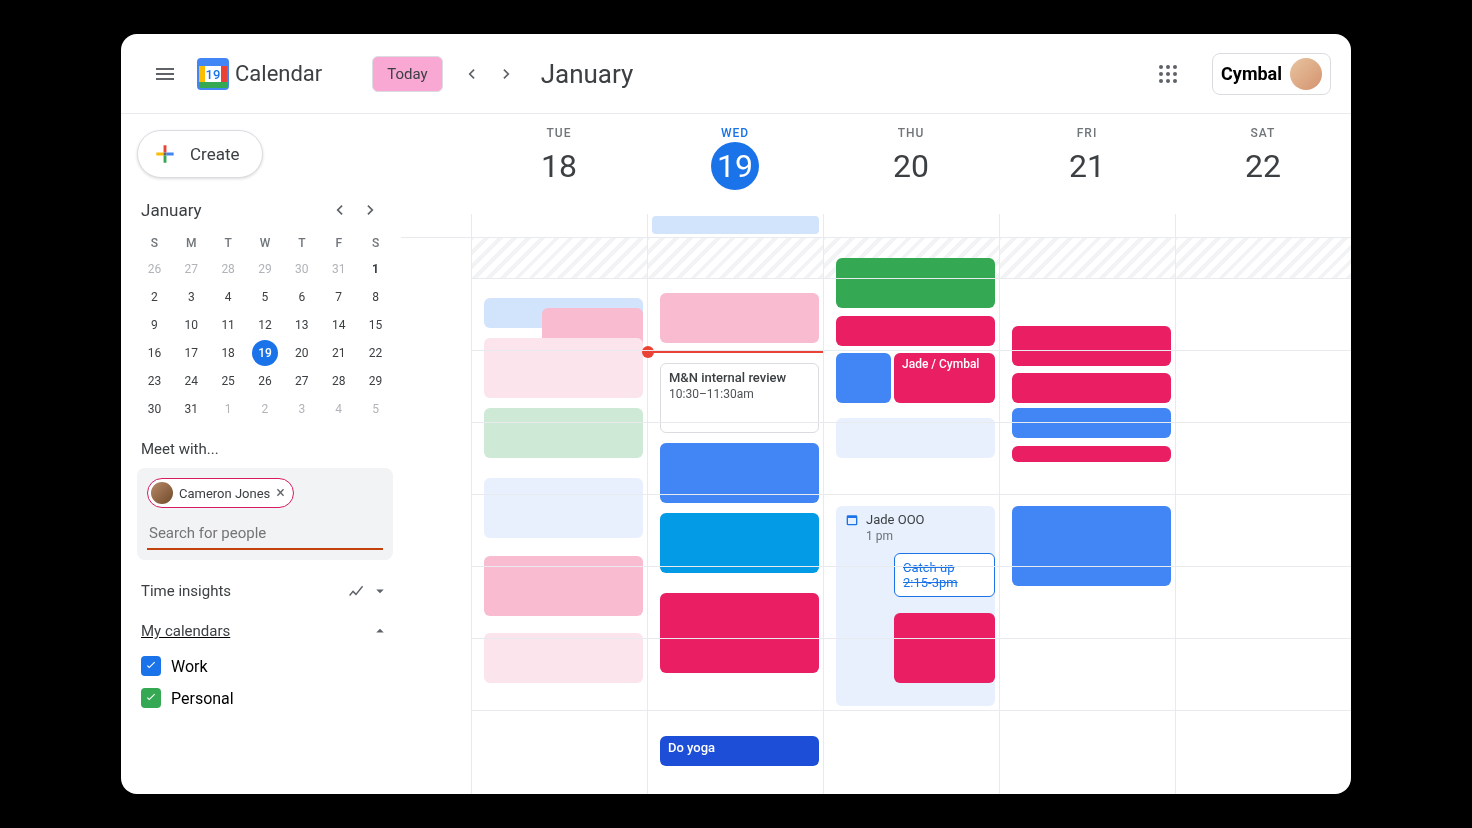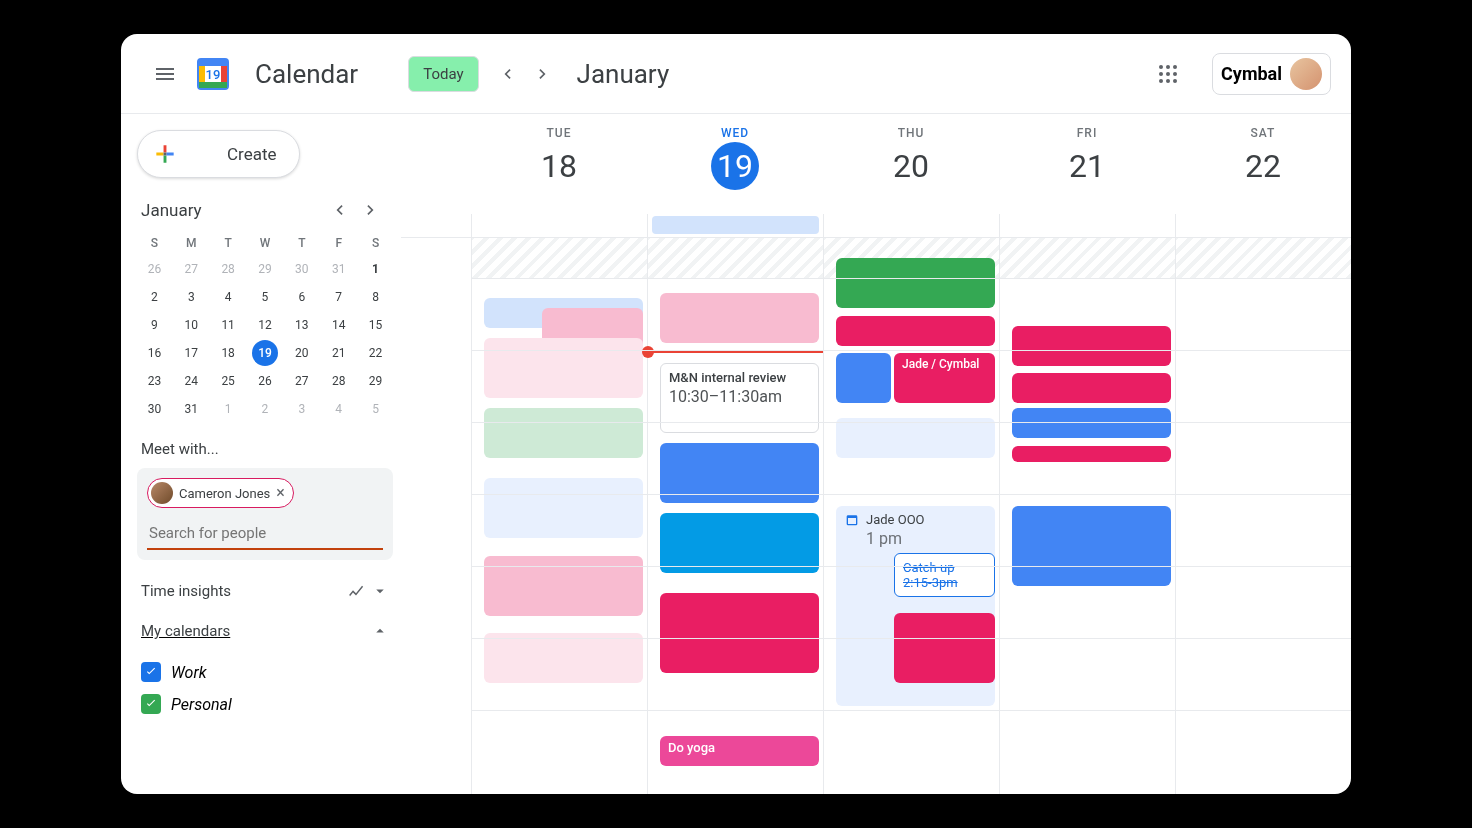--- a/index.html
+++ b/index.html
@@ -2,57 +2,57 @@
 <html><head>
 <meta charset="utf-8">
 <style>
 * { margin:0; padding:0; box-sizing:border-box; font-family:"Google Sans",Roboto,Arial,sans-serif; }
 body { background:#000; display:flex; align-items:center; justify-content:center; height:828px; width:1472px; }
 .window { background:#fff; width:1230px; height:760px; border-radius:16px; overflow:hidden; position:relative; }
 .topbar { height:80px; display:flex; align-items:center; padding:0 20px; border-bottom:1px solid #e8eaed; }
 .menu-btn { width:48px; height:48px; display:flex; align-items:center; justify-content:center; border-radius:50%; cursor:pointer; }
 .menu-btn svg{width:24px;height:24px;fill:#5f6368;}
 .logo { width:40px; height:40px; margin-left:4px; display:flex; align-items:center; justify-content:center; position:relative; }
-.app-title{font-size:26px; color:#3c4043; margin-left:22px; font-weight:400;}
-.today-btn{margin-left:50px; border:1px solid #dadce0; background:#86efac; padding:8px 14px; border-radius:6px; font-size:15px; color:#3c4043; cursor:pointer;}
+.app-title{font-size:22px; color:#3c4043; margin-left:2px; font-weight:400;}
+.today-btn{margin-left:50px; border:1px solid #dadce0; background:#f9a8d4; padding:8px 14px; border-radius:6px; font-size:15px; color:#3c4043; cursor:pointer;}
 .nav-arrows{display:flex; margin-left:10px;}
 .nav-arrow{width:36px;height:36px;display:flex;align-items:center;justify-content:center;cursor:pointer;border-radius:50%;}
 .nav-arrow svg{width:20px;height:20px;fill:#5f6368;}
 .month-title{font-size:26px; color:#3c4043; margin-left:16px; font-weight:400;}
 .topbar-right{margin-left:auto; display:flex; align-items:center; gap:32px;}
 .apps-icon{width:24px;height:24px;cursor:pointer;}
 .apps-icon svg{fill:#5f6368;}
 .account-chip{border:1px solid #dadce0; border-radius:8px; padding:4px 8px; display:flex; align-items:center; gap:8px;}
 .brand{font-size:18px; font-weight:700; color:#000;}
 .avatar{width:32px;height:32px;border-radius:50%;background:linear-gradient(135deg,#e8c5a0,#d4926f);}
 .body{display:flex; height:calc(100% - 80px);}
 .sidebar{width:280px; padding:16px 8px 16px 16px; overflow:hidden;}
 .create-btn{display:inline-flex; align-items:center; gap:12px; background:#fff; border:1px solid #dadce0; border-radius:28px; padding:10px 22px 10px 14px; box-shadow:0 1px 3px rgba(0,0,0,0.15); cursor:pointer; margin-bottom:18px;}
 .plus{font-size:26px;font-weight:300;display:flex;}
-.create-btn span.label{font-size:17px;color:#3c4043;margin-left:37px;}
+.create-btn span.label{font-size:17px;color:#3c4043;}
 .mini-header{display:flex;align-items:center;justify-content:space-between; padding:0 8px 8px 4px;}
 .mini-header .m{font-size:17px;color:#3c4043;}
 .mini-nav{display:flex;gap:4px;}
 .mini-nav .nav-arrow{width:28px;height:28px;}
 .mini-grid{display:grid;grid-template-columns:repeat(7,1fr); gap:2px; font-size:12px; color:#3c4043; text-align:center;}
 .mini-grid .dow{color:#70757a;font-weight:500;padding:4px 0;}
 .mini-grid .d{padding:5px 0;cursor:pointer;border-radius:50%;width:26px;height:26px;margin:auto;display:flex;align-items:center;justify-content:center;}
 .mini-grid .d.other{color:#b0b3b8;}
 .mini-grid .d.today{background:#1a73e8;color:#fff;font-weight:500;}
 .mini-grid .d.bold{font-weight:700;}
 .section-label{font-size:15px;color:#3c4043;margin:18px 0 10px 4px;}
 .meet-box{background:#f1f3f4;border-radius:8px;padding:10px;}
 .chip{display:inline-flex;align-items:center;gap:6px;border:1.5px solid #d81b60;border-radius:16px;padding:3px 8px 3px 3px;background:#fff;font-size:13px;color:#3c4043;}
 .chip .ava{width:22px;height:22px;border-radius:50%;background:linear-gradient(135deg,#b88968,#6f4a2a);}
 .chip .x{color:#5f6368;cursor:pointer;font-size:16px;line-height:1;}
 .search-input{width:100%;border:none;border-bottom:2px solid #c2410c;background:transparent;padding:10px 2px 6px;font-size:15px;color:#3c4043;outline:none;margin-top:6px;}
 .expander{display:flex;align-items:center;justify-content:space-between;padding:4px;cursor:pointer;}
 .expander .lbl{font-size:15px;color:#3c4043;}
 .expander .icons{display:flex;gap:6px;align-items:center;}
-.cal-list{margin-top:12px;font-style:italic;}
+.cal-list{margin-top:6px;}
 .cal-row{display:flex;align-items:center;gap:10px;padding:6px 4px;cursor:pointer;}
 .cb{width:20px;height:20px;border-radius:4px;display:flex;align-items:center;justify-content:center;}
 .cb svg{width:14px;height:14px;fill:#fff;}
 .main{flex:1;position:relative;overflow:hidden;}
 .day-headers{display:flex;height:100px;}
 .day-headers .gutter{width:70px;}
 .day-col-h{flex:1;text-align:center;padding-top:12px;}
 .dow-lbl{font-size:12px;color:#70757a;letter-spacing:1px;font-weight:500;}
 .dow-lbl.cur{color:#1a73e8;}
 .dnum{font-size:32px;color:#3c4043;margin-top:2px;display:inline-flex;width:48px;height:48px;align-items:center;justify-content:center;border-radius:50%;}
@@ -62,21 +62,21 @@
 .allday .c{flex:1;border-left:1px solid #e8eaed;position:relative;}
 .ad-event{position:absolute;left:4px;right:4px;top:2px;height:18px;border-radius:4px;}
 .grid{position:relative;display:flex;height:calc(100% - 124px);}
 .grid .gutter{width:70px;}
 .grid .col{flex:1;border-left:1px solid #e8eaed;position:relative;}
 .grid .hatch{position:absolute;left:0;right:0;top:0;height:40px;background:repeating-linear-gradient(-45deg,#f1f3f4,#f1f3f4 4px,#fff 4px,#fff 10px);}
 .hline{position:absolute;left:70px;right:0;height:1px;background:#e8eaed;}
 .ev{position:absolute;left:12px;right:4px;border-radius:6px;padding:6px 8px;font-size:13px;color:#fff;overflow:hidden;}
 .ev.outline{background:#fff;border:1px solid #dadce0;color:#3c4043;}
 .ev .t1{font-weight:500;line-height:1.3;}
-.ev .t2{font-size:16px;opacity:.9;}
+.ev .t2{font-size:12px;opacity:.9;}
 .now-line{position:absolute;left:0;right:0;height:2px;background:#ea4335;}
 .now-dot{position:absolute;left:-6px;top:-5px;width:12px;height:12px;border-radius:50%;background:#ea4335;}
 .catchup{position:absolute;border:1px solid #1a73e8;background:#fff;border-radius:6px;padding:6px 8px;font-size:13px;color:#1a73e8;text-decoration:line-through;}
 </style>
 </head>
 <body>
 
 <div class="window">
 
   <div class="topbar">
@@ -300,21 +300,21 @@
           <div class="now-line" style="top:113px">
               <div class="now-dot"></div>
             </div>
           <div class="ev outline" style="top:125px;height:70px;">
             <div class="t1">M&amp;N internal review</div>
             <div class="t2">10:30–11:30am</div>
           </div>
           <div class="ev" style="top:205px;height:60px;background:#4285f4"></div>
           <div class="ev" style="top:275px;height:60px;background:#039be5"></div>
           <div class="ev" style="top:355px;height:80px;background:#e91e63"></div>
-          <div class="ev" style="top:498px;height:30px;background:#ec4899;padding:4px 8px;">
+          <div class="ev" style="top:498px;height:30px;background:#1d4ed8;padding:4px 8px;">
             <span class="t1">Do yoga</span>
           </div>
         </div>
 
         <div class="col">
           <div class="hatch"></div>
           <div class="ev" style="top:20px;height:50px;background:#34a853"></div>
           <div class="ev" style="top:78px;height:30px;background:#e91e63"></div>
           <div class="ev" style="top:115px;height:50px;left:40%;background:#e91e63;padding:4px 8px;">
             <div class="t1" style="font-size:12px;line-height:1.2">Jade / Cymbal</div>

